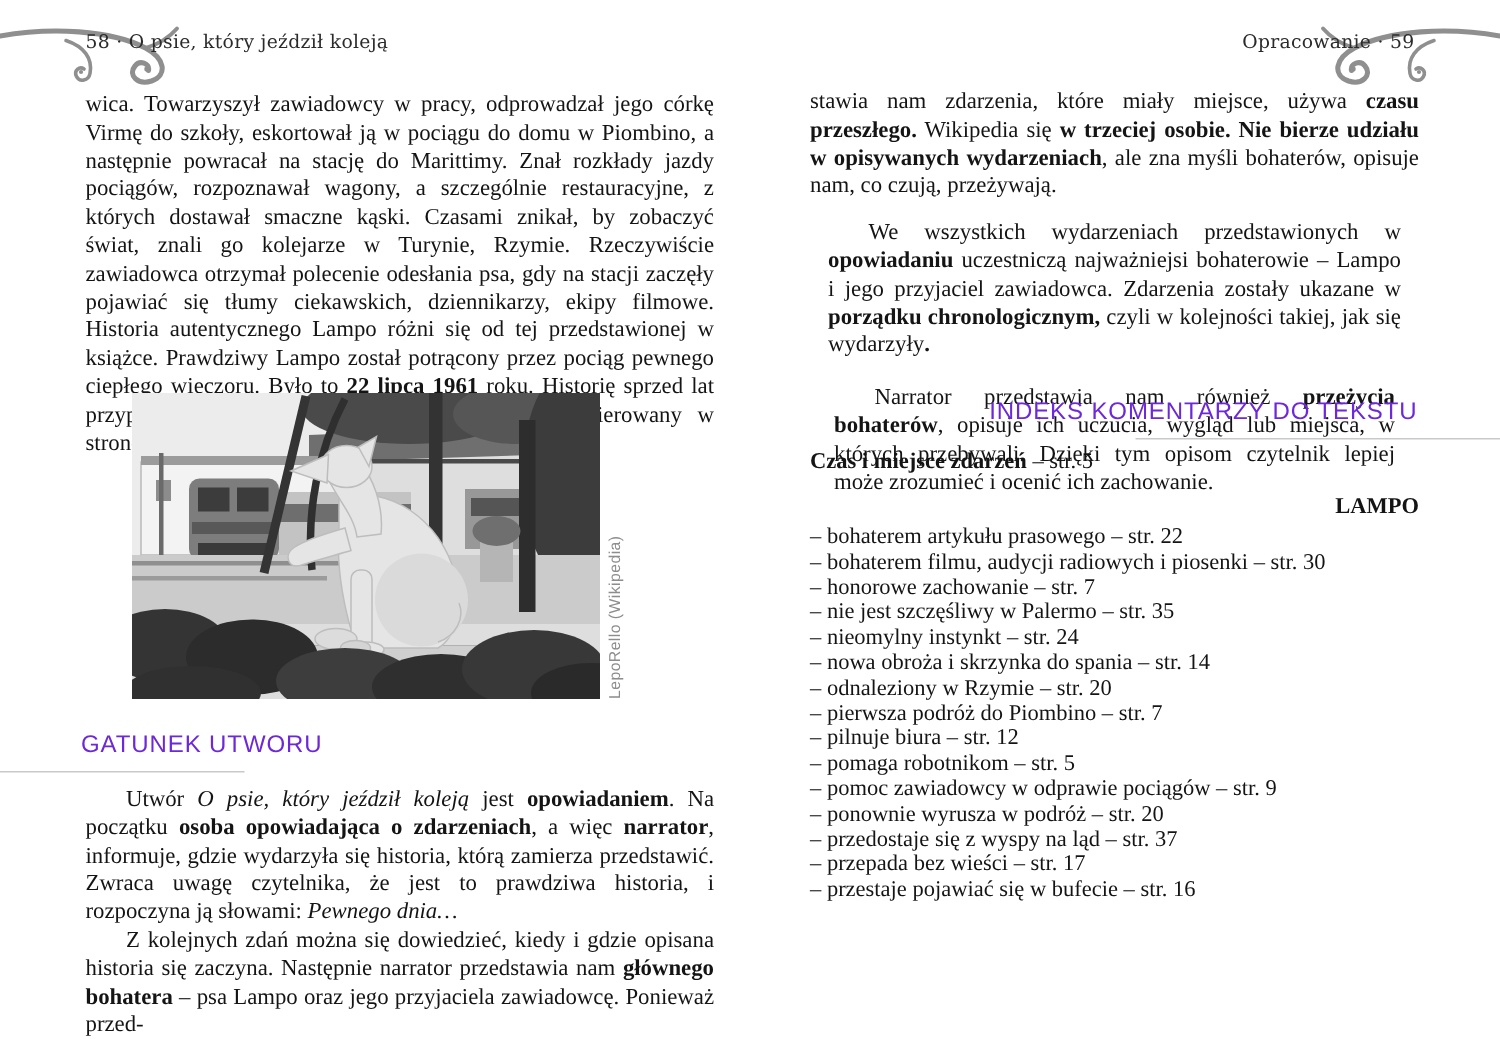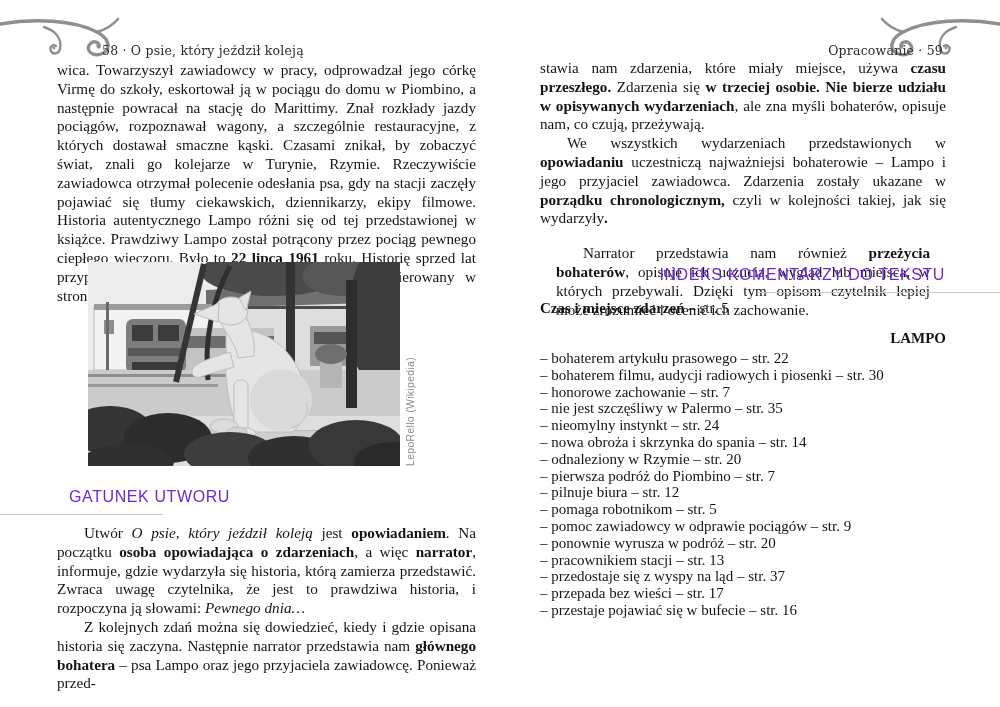--- a/index.html
+++ b/index.html
@@ -5,22 +5,22 @@
   html,body{margin:0;padding:0;}
   body{
     width:1000px;height:707px;position:relative;overflow:hidden;
     background:#ffffff;color:#141414;
     font-family:"Liberation Serif", serif;
   }
   
   .ornament{position:absolute;top:16px;width:132px;height:42px;color:#8f8f8f;}
   .ornament.left{left:0;}
   .ornament.right{right:0;transform:scaleX(-1);}
-  .running-head{position:absolute;top:43px;font-size:12.5px;color:#2b2b2b;
-    font-family:"DejaVu Serif", serif;letter-spacing:.2px;margin-left:45px;}
+  .running-head{position:absolute;top:20px;font-size:12.5px;color:#2b2b2b;
+    font-family:"DejaVu Serif", serif;letter-spacing:.2px;}
   .running-head.left{left:57px;}
   .running-head.right{right:57px;}
   
   .col{position:absolute;width:419px;}
   .para{font-size:15.2px;line-height:18.8px;text-align:justify;
     -webkit-hyphens:none;hyphens:none;}
   .para.indent{text-indent:27px;}
   .b{font-weight:bold;}
   .i{font-style:italic;}
   
@@ -136,31 +136,31 @@
         <ellipse cx="206" cy="196" rx="46" ry="22" fill="#2f2f2f"></ellipse>
         <ellipse cx="268" cy="184" rx="48" ry="26" fill="#383838"></ellipse>
         <ellipse cx="306" cy="200" rx="40" ry="20" fill="#2a2a2a"></ellipse>
         <ellipse cx="40" cy="200" rx="46" ry="18" fill="#303030"></ellipse>
       </g>
     </svg>
   </div>
   <div class="photo-caption">LepoRello (Wikipedia)</div>
 </div>
 
-<div class="section-heading" style="left:69px;top:488px;">GATUNEK UTWORU</div>
+<div class="section-heading" style="left:54px;top:488px;">GATUNEK UTWORU</div>
 <div class="rule" style="left:0;top:514px;width:163px;"></div>
 
 <div class="col" style="left:57px;top:524px;">
   <p class="para indent" style="margin:0"><span>Utwór </span><span class="i">O psie, który jeździł koleją</span><span> jest </span><span class="b">opowiadaniem</span><span>. Na początku </span><span class="b">osoba opowiadająca o zdarzeniach</span><span>, a więc </span><span class="b">narrator</span><span>, informuje, gdzie wydarzyła się historia, którą zamierza przedstawić. Zwraca uwagę czytelnika, że jest to prawdziwa historia, i rozpoczyna ją słowami: </span><span class="i">Pewnego dnia…</span></p>
   <p class="para indent" style="margin:0"><span>Z kolejnych zdań można się dowiedzieć, kiedy i gdzie opisana historia się zaczyna. Następnie narrator przedstawia nam </span><span class="b">głównego bohatera</span><span> – psa Lampo oraz jego przyjaciela zawiadowcę. Ponieważ przed-</span></p>
 </div>
 
 <div class="col" style="left:540px;top:59px;width:406px;">
-  <p class="para" style="margin:0"><span>stawia nam zdarzenia, które miały miejsce, używa </span><span class="b">czasu przeszłego.</span><span> Zdarzenia się </span><span class="b">w trzeciej osobie. Nie bierze udziału w opisywanych wydarzeniach</span><span>, ale zna myśli bohaterów, opisuje nam, co czują, przeżywają.</span></p>
-  <p class="para indent" style="margin:0"><span>We wszystkich wydarzeniach przedstawionych w </span><span class="b">opowiadaniu</span><span> uczestniczą najważniejsi bohaterowie – Lampo i jego przyjaciel zawiadowca. Zdarzenia zostały ukazane w </span><span class="b">porządku chronologicznym,</span><span> czyli w kolejności takiej, jak się wydarzyły</span><span class="b">.</span></p>
+  <p class="para" style="margin:0"><span>stawia nam zdarzenia, które miały miejsce, używa </span><span class="b">czasu przeszłego.</span><span> Wikipedia się </span><span class="b">w trzeciej osobie. Nie bierze udziału w opisywanych wydarzeniach</span><span>, ale zna myśli bohaterów, opisuje nam, co czują, przeżywają.</span></p>
+  <p class="para indent" style="margin:12px"><span>We wszystkich wydarzeniach przedstawionych w </span><span class="b">opowiadaniu</span><span> uczestniczą najważniejsi bohaterowie – Lampo i jego przyjaciel zawiadowca. Zdarzenia zostały ukazane w </span><span class="b">porządku chronologicznym,</span><span> czyli w kolejności takiej, jak się wydarzyły</span><span class="b">.</span></p>
   <p class="para indent" style="margin:16px"><span>Narrator przedstawia nam również </span><span class="b">przeżycia bohaterów</span><span>, opisuje ich uczucia, wygląd lub miejsca, w których przebywali. Dzięki tym opisom czytelnik lepiej może zrozumieć i ocenić ich zachowanie.</span></p>
 </div>
 
 <div class="section-heading" style="right:55px;top:266px;">INDEKS KOMENTARZY DO TEKSTU</div>
 <div class="rule" style="left:757px;top:292px;width:243px;"></div>
 
 <div class="index-block" style="top:300px;">
   <p class="index-intro"><span class="b">Czas i miejsce zdarzeń</span><span> – str. 5</span></p>
   <p class="index-group-title">LAMPO</p>
   <div>
@@ -169,18 +169,17 @@
       <div class="index-item">– honorowe zachowanie – str. 7</div>
       <div class="index-item">– nie jest szczęśliwy w Palermo – str. 35</div>
       <div class="index-item">– nieomylny instynkt – str. 24</div>
       <div class="index-item">– nowa obroża i skrzynka do spania – str. 14</div>
       <div class="index-item">– odnaleziony w Rzymie – str. 20</div>
       <div class="index-item">– pierwsza podróż do Piombino – str. 7</div>
       <div class="index-item">– pilnuje biura – str. 12</div>
       <div class="index-item">– pomaga robotnikom – str. 5</div>
       <div class="index-item">– pomoc zawiadowcy w odprawie pociągów – str. 9</div>
       <div class="index-item">– ponownie wyrusza w podróż – str. 20</div>
-      <div class="index-item">– pracownikiem stacji – str. 13</div>
       <div class="index-item">– przedostaje się z wyspy na ląd – str. 37</div>
       <div class="index-item">– przepada bez wieści – str. 17</div>
       <div class="index-item">– przestaje pojawiać się w bufecie – str. 16</div>
     </div>
 </div>
 
 </body></html>

